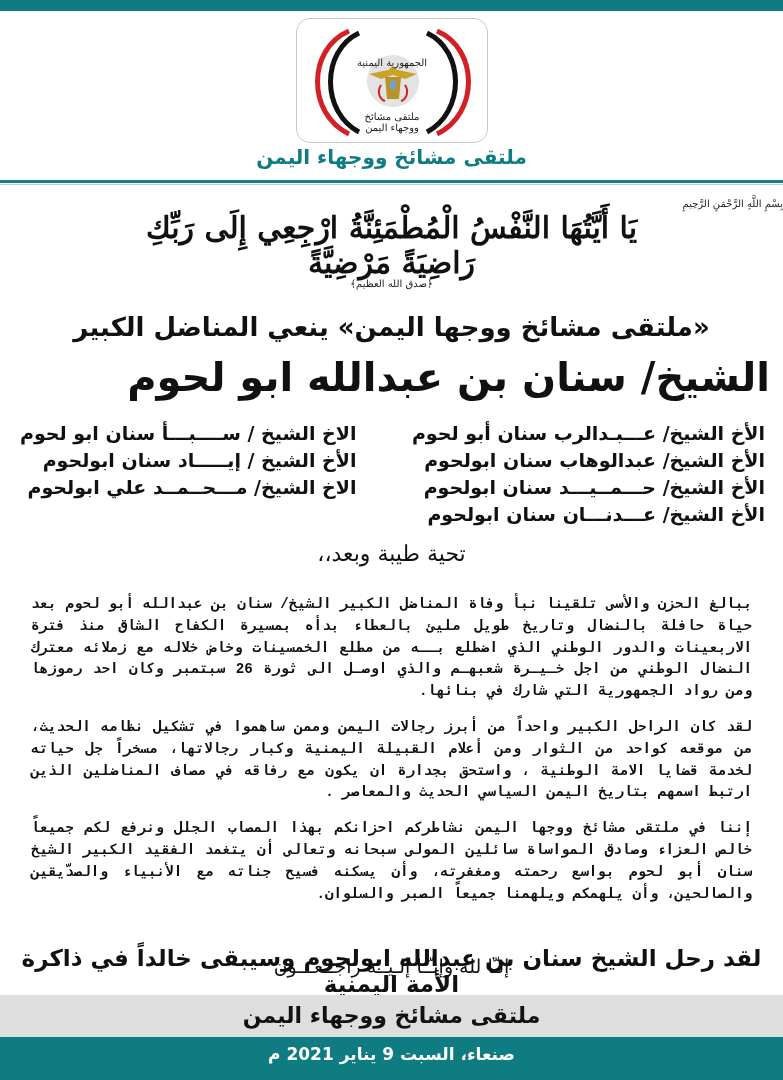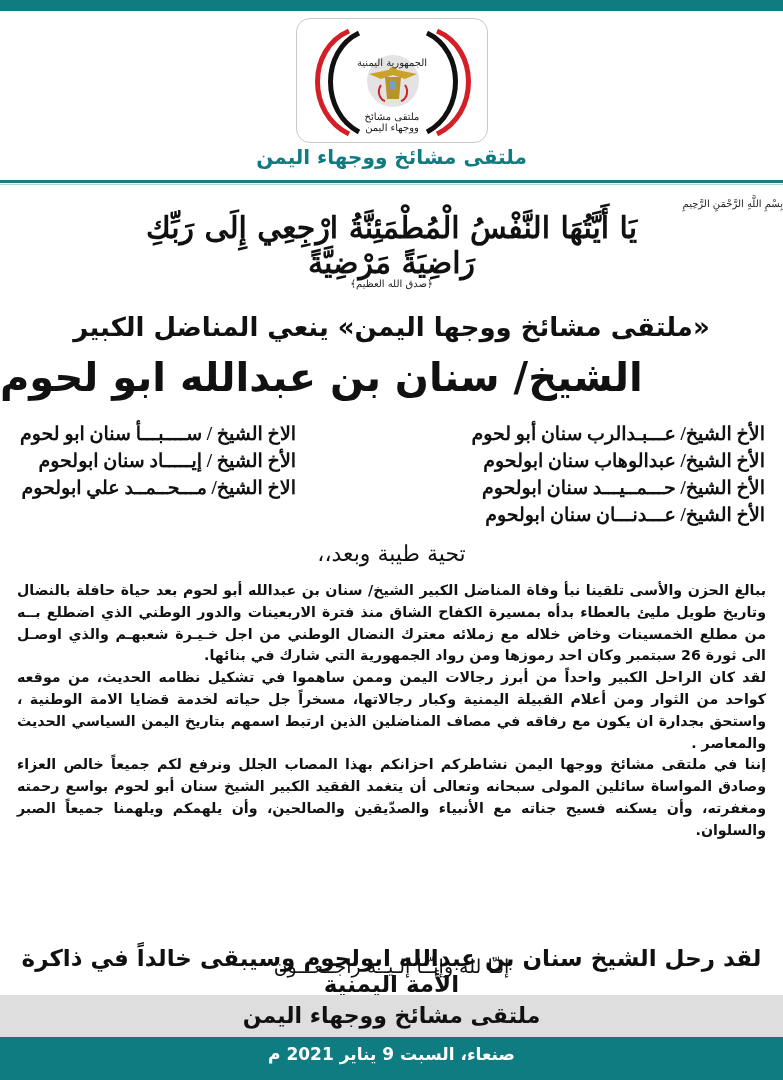--- a/index.html
+++ b/index.html
@@ -23,33 +23,33 @@
 
     .basmala { position: absolute; top: 198px; left: 0; width: 783px; text-align: right;
       font-family: "DejaVu Serif", serif; font-size: 10px; color: #222; }
     .verse { position: absolute; top: 210px; left: 140px; width: 503px; text-align: center;
       font-family: "DejaVu Serif", serif; font-weight: bold; font-size: 30px; color: #111; letter-spacing: -0.5px; }
     .sadaq { position: absolute; top: 278px; left: 0; width: 783px; text-align: center;
       font-family: "DejaVu Serif", serif; font-size: 10px; color: #222; }
 
     .heading { position: absolute; top: 312px; left: 0; width: 783px; text-align: center;
       font-weight: bold; font-size: 26px; color: #111; }
-    .name-title { position: absolute; top: 354px; left: 0; width: 770px; text-align: left;
+    .name-title { position: absolute; top: 354px; left: 0; width: 770px; text-align: right;
       font-weight: bold; font-size: 40px; color: #111; }
 
     .brothers { position: absolute; top: 420px; left: 20px; width: 745px; display: flex; flex-direction: row; justify-content: space-between; }
-    .brothers .col { display: flex; flex-direction: column; font-family: Liberation Serif, serif; }
+    .brothers .col { display: flex; flex-direction: column; }
     .brothers .col div { font-weight: bold; font-size: 19px; line-height: 27px; white-space: nowrap; color: #111; }
 
     .greeting { position: absolute; top: 541px; left: 0; width: 783px; text-align: center;
       font-family: "DejaVu Serif", serif; font-size: 22px; color: #111; }
 
     .body-text { position: absolute; top: 580px; left: 17px; width: 749px; text-align: justify;
       font-weight: bold; font-size: 14.2px; line-height: 21.8px; color: #111; }
-    .body-text p { margin: 0; }
+    .body-text p { margin: 14px; font-family: Liberation Mono, monospace; }
 
     .closing { position: absolute; top: 922px; left: 0; width: 783px; text-align: center;
       font-weight: bold; font-size: 23px; color: #111; margin-top: 23px; }
     .istirja { position: absolute; top: 955px; left: 0; width: 783px; text-align: center;
       font-family: "DejaVu Serif", serif; font-size: 19px; color: #111; letter-spacing: 1px; }
 
     .sign-band { position: absolute; top: 995px; left: 0; width: 783px; height: 42px; background: #dedede;
       text-align: center; font-weight: bold; font-size: 22px; line-height: 42px; color: #111; }
     .date-band { position: absolute; top: 1037px; left: 0; width: 783px; height: 43px; background: #0f7c82;
       text-align: center; font-weight: bold; font-size: 17px; line-height: 34px; color: #ffffff; }

